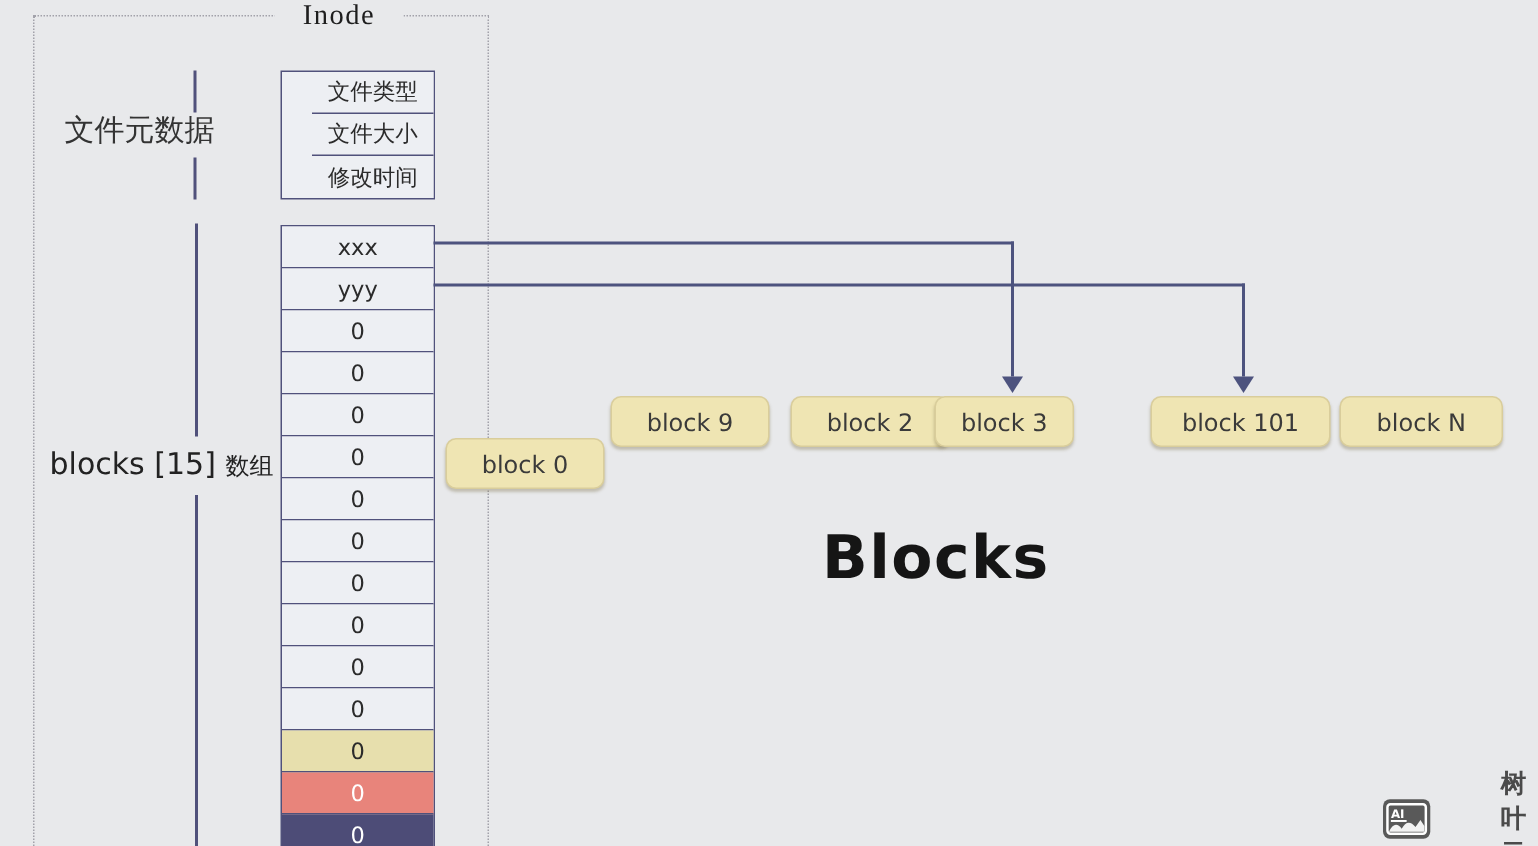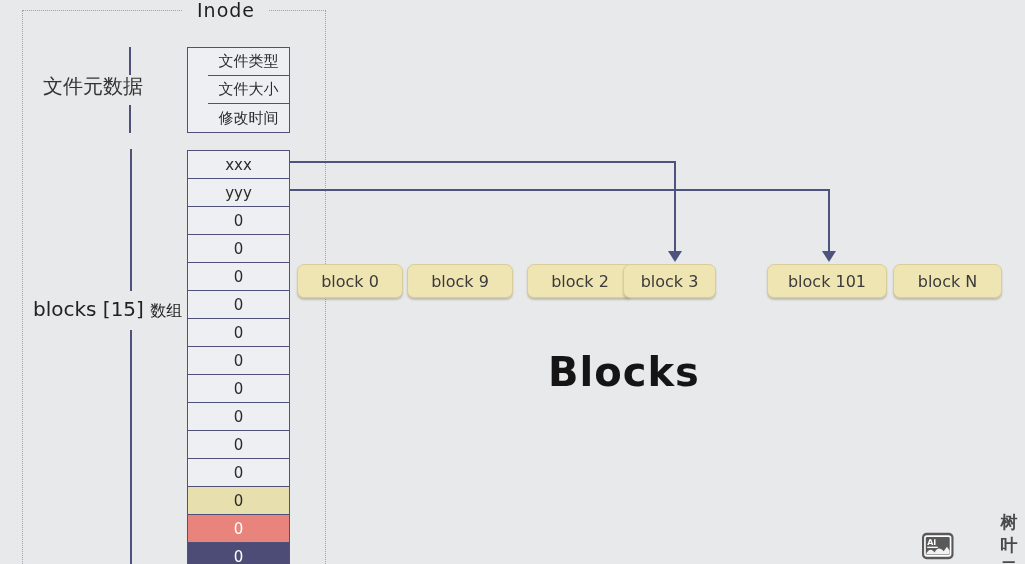--- a/index.html
+++ b/index.html
@@ -26,21 +26,21 @@
   .abs{position:absolute;}
   
   .inode-box{
     left:22px;top:10px;width:302px;height:600px;
     border:1px dotted var(--dotted);
   }
   .inode-title{
     left:183px;top:-1px;width:86px;height:23px;
     background:var(--bg);
     font-size:19px;line-height:23px;text-align:center;
-    color:#1e1e1e;letter-spacing:1px;
+    color:#1e1e1e;letter-spacing:1px;font-family:Liberation Serif, serif;
   }
   
   .tbl{
     left:187px;width:103px;
     border:1.5px solid var(--line);
     box-sizing:border-box;
     background:var(--row-fill);
   }
   .meta-tbl{top:47px;padding-left:20px;}
   .arr-tbl{top:150px;}
@@ -133,21 +133,21 @@
 
   <div class="abs aline" style="left:289px;top:161px;width:387px;height:2px;"></div>
   <div class="abs aline" style="left:674px;top:161px;width:2px;height:90px;"></div>
   <div class="abs ahead" style="left:668px;top:251px;"></div>
 
   <div class="abs aline" style="left:289px;top:189px;width:541px;height:2px;"></div>
   <div class="abs aline" style="left:828px;top:189px;width:2px;height:62px;"></div>
   <div class="abs ahead" style="left:822px;top:251px;"></div>
 
   <div class="abs" id="block-row" style="left:0;top:0;">
-      <div class="abs block" style="left: 297px; width: 106px;">block 0</div>
+      <div class="abs block" style="left: 297px; width: 106px; margin-top: 28px;">block 0</div>
       <div class="abs block" style="left: 407px; width: 106px;">block 9</div>
       <div class="abs block" style="left: 515px; width: 106px; margin-left: 12px;">block 2</div>
       <div class="abs block" style="left: 623px; width: 93px;">block 3</div>
       <div class="abs block" style="left: 767px; width: 120px;">block 101</div>
       <div class="abs block" style="left: 893px; width: 109px;">block N</div>
     </div>
 
   <div class="abs blocks-title">Blocks</div>
 
   <div class="abs wm">

